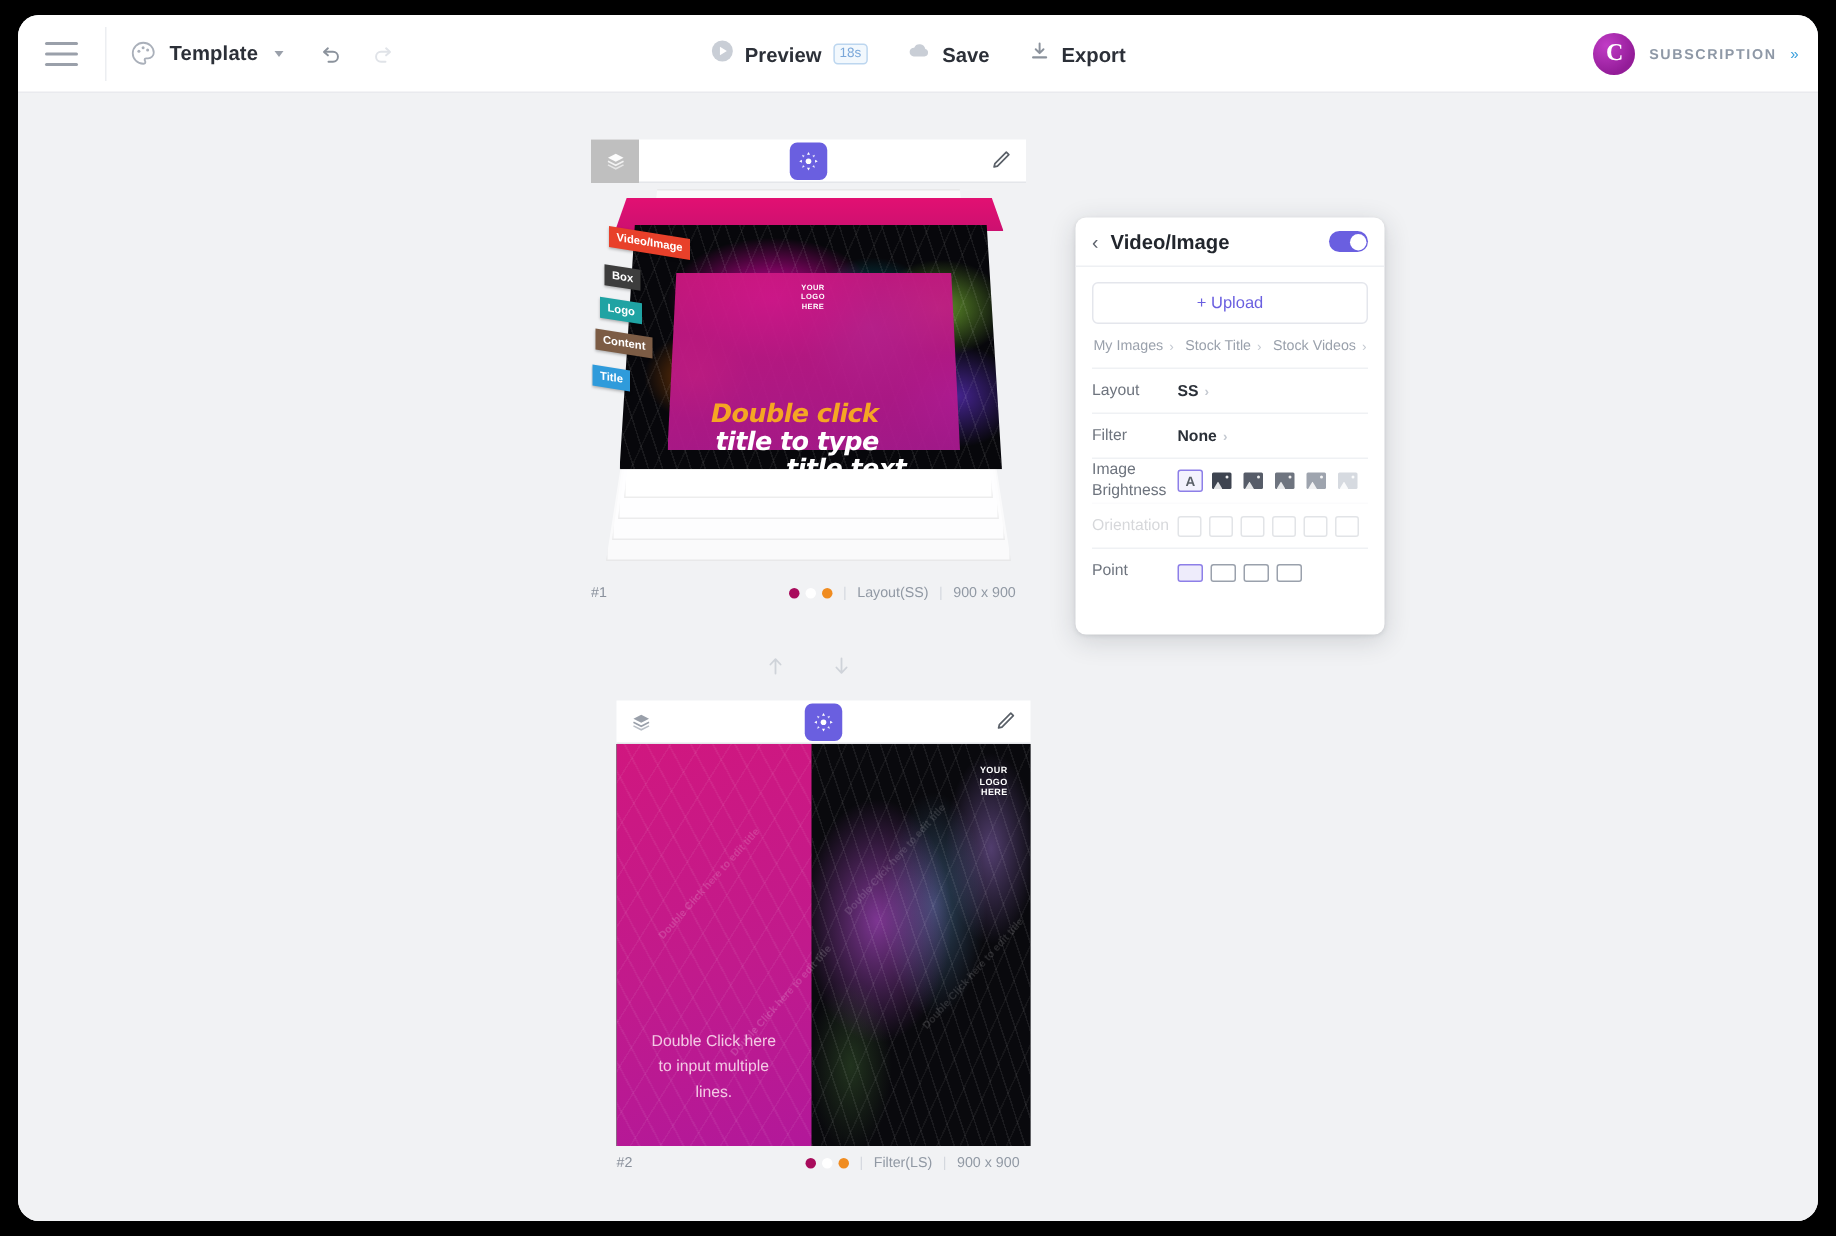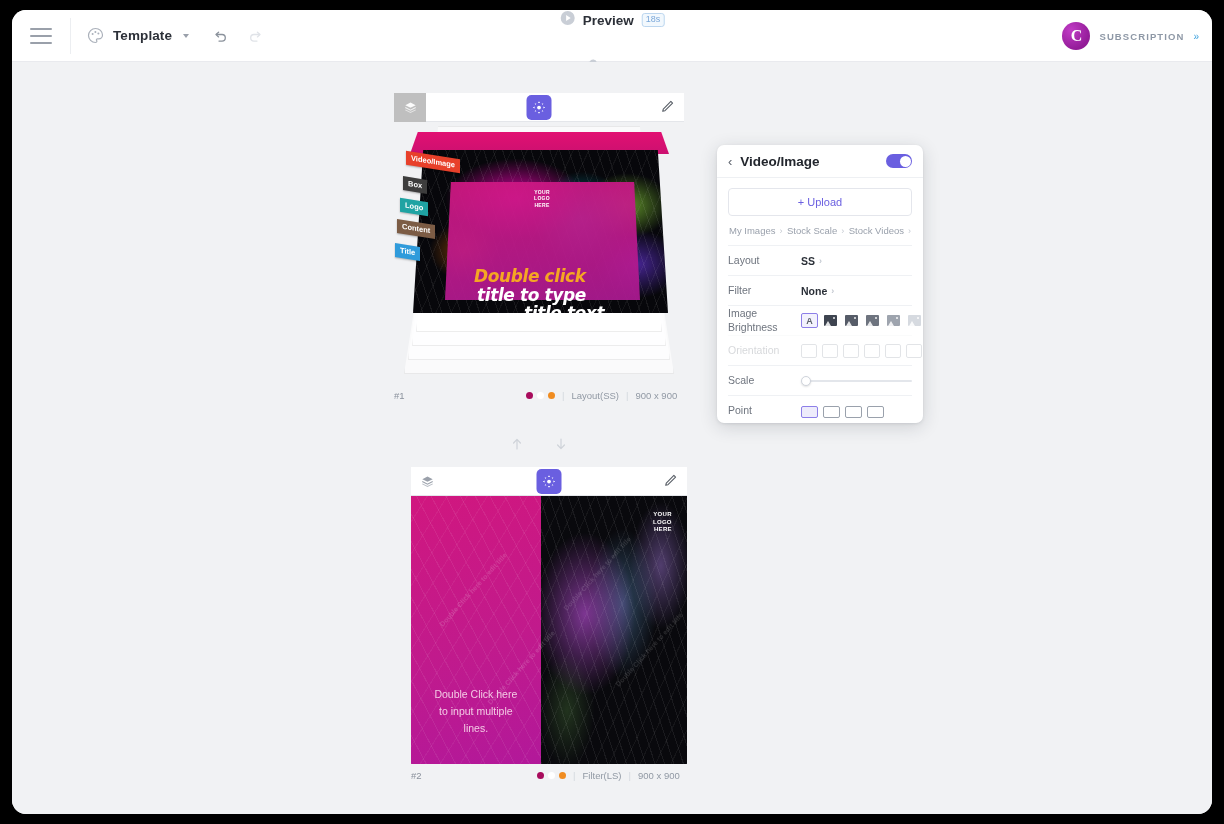--- a/index.html
+++ b/index.html
@@ -38,21 +38,21 @@
   .tpl-icon { width: 17px; height: 17px; position: relative; }
   .tpl-icon svg { display:block; }
   .tpl-label { font-size: 13.5px; font-weight: bold; color: #2c3038; letter-spacing: .1px; }
   .caret { width:0;height:0;border-left:3.5px solid transparent;border-right:3.5px solid transparent;border-top:4.5px solid #9aa0aa; margin-left:2px;}
 
   .undo-redo { display: flex; align-items: center; gap: 18px; margin-left: 6px; }
   .ur-btn { width: 18px; height: 18px; cursor: pointer; }
 
   .center-actions {
     position: absolute; left: 50%; top: 0; transform: translateX(-50%);
-    height: 52px; display: flex; align-items: center; gap: 26px; flex-direction: column;
+    height: 52px; display: flex; align-items: center; gap: 26px;
   }
   .act { display: flex; align-items: center; gap: 7px; cursor: pointer; }
   .act-label { font-size: 13.5px; font-weight: bold; color: #2c3038; }
   .badge-time {
     font-size: 9px; color: #7aa7d9; border: 1px solid #bcd6ef;
     background: #f2f8fd; border-radius: 3px; padding: 0px 3px 1px;
     line-height: 11px; margin-left: 1px;
   }
 
   .subscription {
@@ -221,21 +221,21 @@
   }
   .src-links {
     display: flex; align-items: center; justify-content: space-between;
     padding: 9px 1px 9px; font-size: 9.5px; color: #9aa1ac;
   }
   .src-links .lnk { display: flex; align-items: center; gap: 4px; cursor: pointer; }
   .chev { color: #c4c9d1; font-size: 9px; }
 
   .prow {
     display: flex; align-items: center; min-height: 30px;
-    border-top: 1px solid #eff1f4; font-size: 10.5px; gap: 16px;
+    border-top: 1px solid #eff1f4; font-size: 10.5px;
   }
   .prow .plabel { width: 57px; color: #6e747e; flex-shrink: 0; line-height: 1.25; }
   .prow .pval { color: #2b3038; font-weight: bold; font-size: 10.5px; cursor: pointer; display:flex; align-items:center; gap:4px;}
   .prow.disabled { opacity: .28; }
 
   .thumbs { display: flex; gap: 4px; align-items: center; padding: 4px 0; }
   .th { width: 17px; height: 15px; border-radius: 2px; display:flex;align-items:center;justify-content:center; cursor:pointer; }
   .th.sel { border: 1.5px solid #8d7fe8; background: #f3f2fd; }
   .th .mini { width: 13px; height: 11px; border-radius: 1px; position: relative; overflow:hidden; }
   .th .mini::before {
@@ -509,21 +509,21 @@
 
       <div class="panel-body">
         <div class="upload-btn">+ Upload</div>
 
         <div class="src-links">
           <span class="lnk">
             <span>My Images</span>
             <span class="chev">›</span>
           </span>
           <span class="lnk">
-            <span>Stock Scale</span>
+            <span>Stock Title</span>
             <span class="chev">›</span>
           </span>
           <span class="lnk">
             <span>Stock Videos</span>
             <span class="chev">›</span>
           </span>
         </div>
 
         <div class="prow">
           <span class="plabel">Layout</span>
@@ -570,27 +570,20 @@
           <span class="shapes">
             <span class="sh"></span>
             <span class="sh"></span>
             <span class="sh"></span>
             <span class="sh"></span>
             <span class="sh"></span>
             <span class="sh"></span>
           </span>
         </div>
 
-        <div class="prow">
-          <span class="plabel">Scale</span>
-          <span class="slider-wrap">
-            <span class="slider-track"></span>
-            <span class="slider-knob"></span>
-          </span>
-        </div>
 
         <div class="prow">
           <span class="plabel">Point</span>
           <span class="pointrow">
             <span class="pt sel"></span>
             <span class="pt"></span>
             <span class="pt"></span>
             <span class="pt"></span>
           </span>
         </div>

